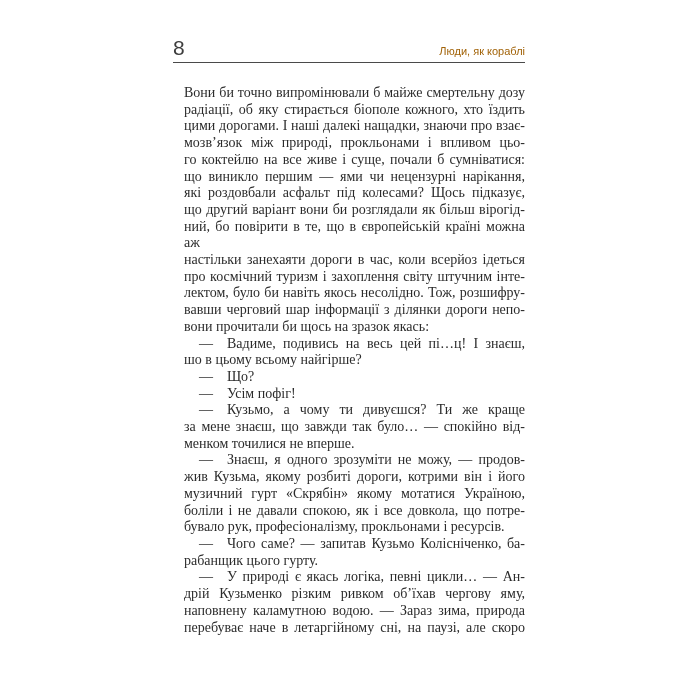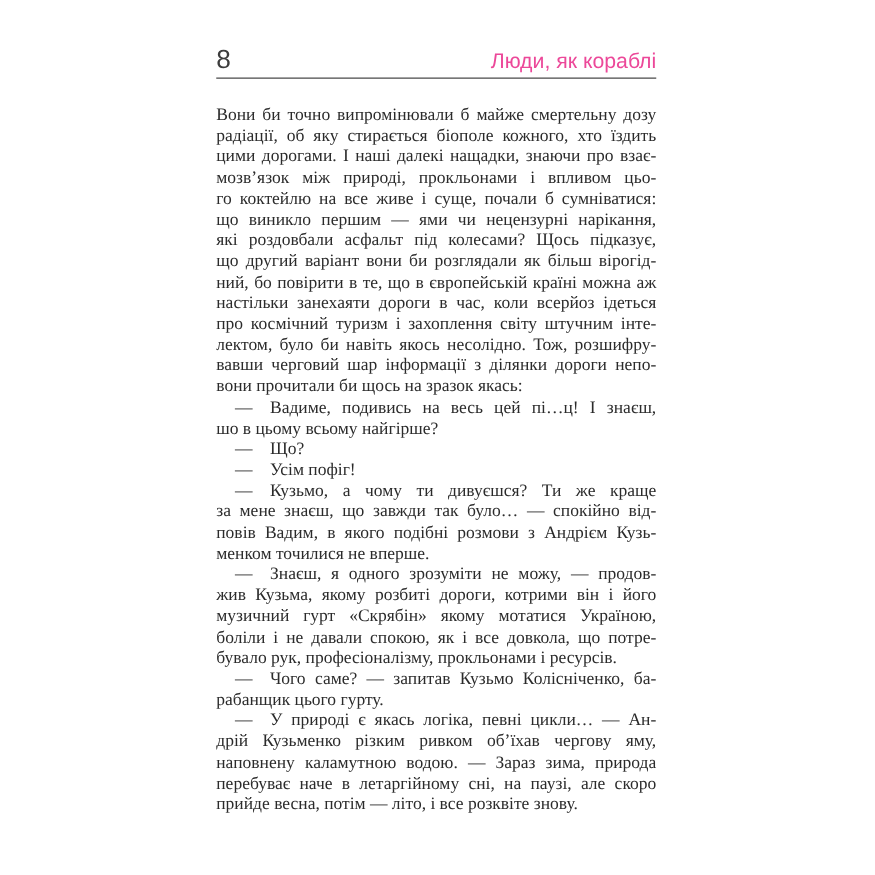--- a/index.html
+++ b/index.html
@@ -29,27 +29,28 @@
     padding-bottom: 3px;
   }
   .page-number {
     font-family: "Liberation Sans", "DejaVu Sans", sans-serif;
     font-size: 21px;
     line-height: 23px;
     color: #3d3d3d;
   }
   .running-title {
     font-family: "Liberation Sans", "DejaVu Sans", sans-serif;
-    font-size: 17px;
-    color: #ec4899;
+    font-size: 11px;
+    color: #a16207;
   }
   .page-text {
     margin-top: 22px;
     color: #2b2b2b;
     font-size: 14px;
+    margin-left: 11px;
   }
   .paragraph { margin: 0; padding: 0; }
   .line {
     line-height: 16.7px;
     text-align: justify;
     text-align-last: justify;
     white-space: normal;
   }
   .line.last {
     text-align-last: left;
@@ -90,36 +91,34 @@
         </div>
         <div class="paragraph">
           <div class="line last ind">— Що?</div>
         </div>
         <div class="paragraph">
           <div class="line last ind">— Усім пофіг!</div>
         </div>
         <div class="paragraph">
           <div class="line ind">— Кузьмо, а чому ти дивуєшся? Ти же краще</div>
           <div class="line">за мене знаєш, що завжди так було… — спокійно від-</div>
-          <div class="line">повів Вадим, в якого подібні розмови з Андрієм Кузь-</div>
           <div class="line last">менком точилися не вперше.</div>
         </div>
         <div class="paragraph">
           <div class="line ind">— Знаєш, я одного зрозуміти не можу, — продов-</div>
           <div class="line">жив Кузьма, якому розбиті дороги, котрими він і його</div>
           <div class="line">музичний гурт «Скрябін» якому мотатися Україною,</div>
           <div class="line">боліли і не давали спокою, як і все довкола, що потре-</div>
           <div class="line last">бувало рук, професіоналізму, прокльонами і ресурсів.</div>
         </div>
         <div class="paragraph">
           <div class="line ind">— Чого саме? — запитав Кузьмо Колісніченко, ба-</div>
           <div class="line last">рабанщик цього гурту.</div>
         </div>
         <div class="paragraph">
           <div class="line ind">— У природі є якась логіка, певні цикли… — Ан-</div>
           <div class="line">дрій Кузьменко різким ривком об’їхав чергову яму,</div>
           <div class="line">наповнену каламутною водою. — Зараз зима, природа</div>
           <div class="line">перебуває наче в летаргійному сні, на паузі, але скоро</div>
-          <div class="line last">прийде весна, потім — літо, і все розквіте знову.</div>
         </div>
       </div>
   </div>
 </div>
 
 </body></html>

